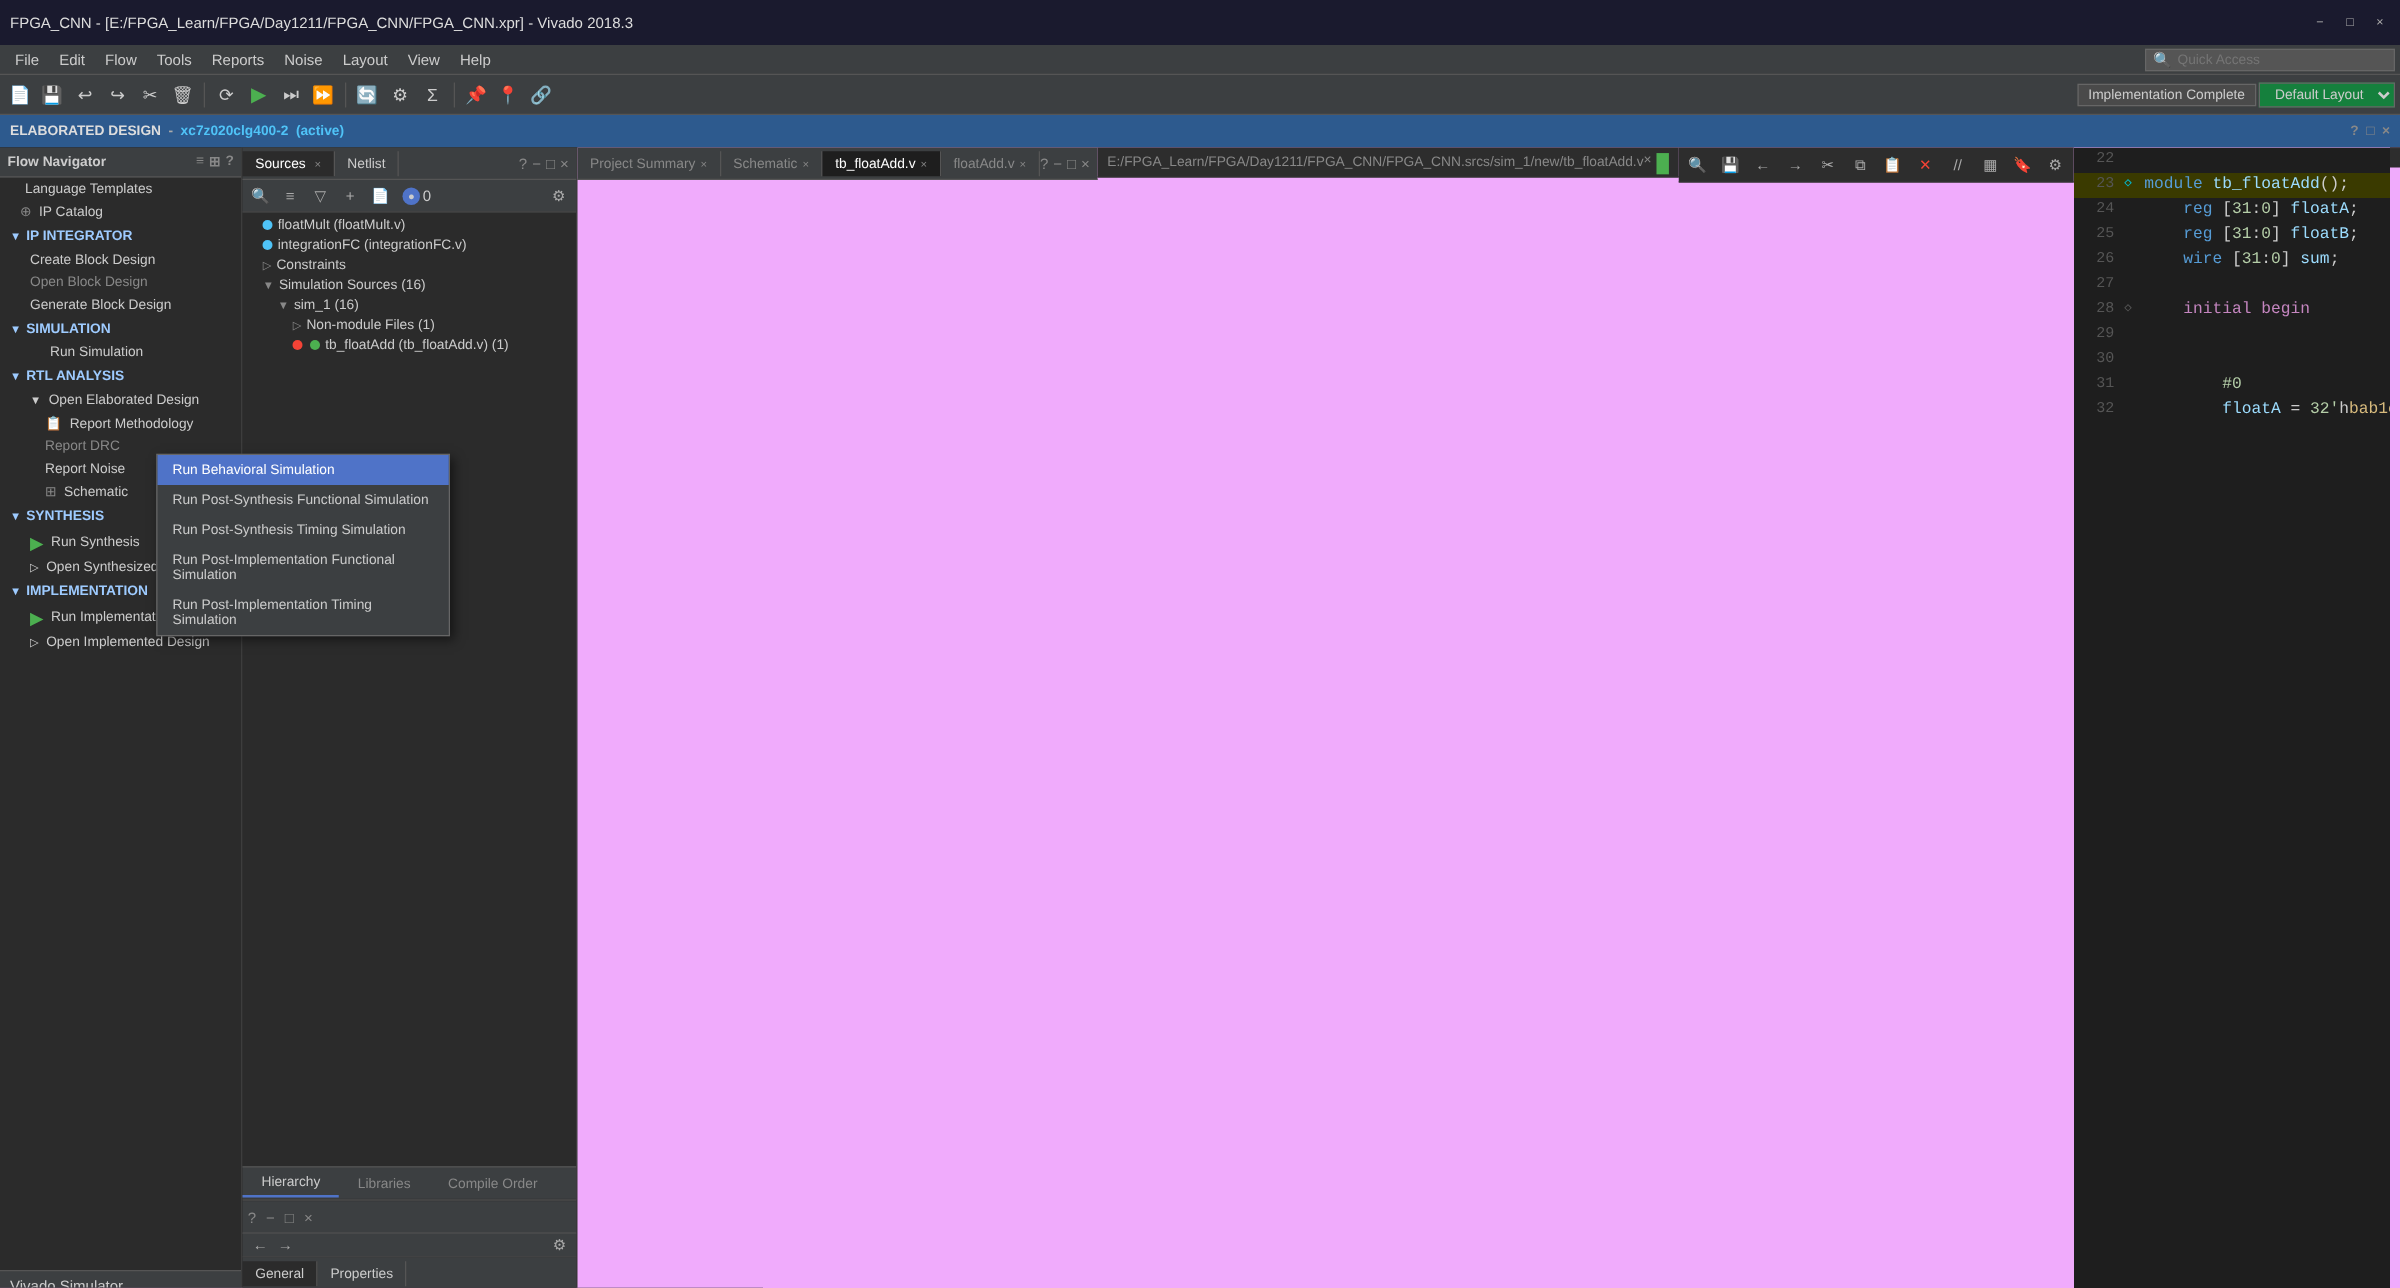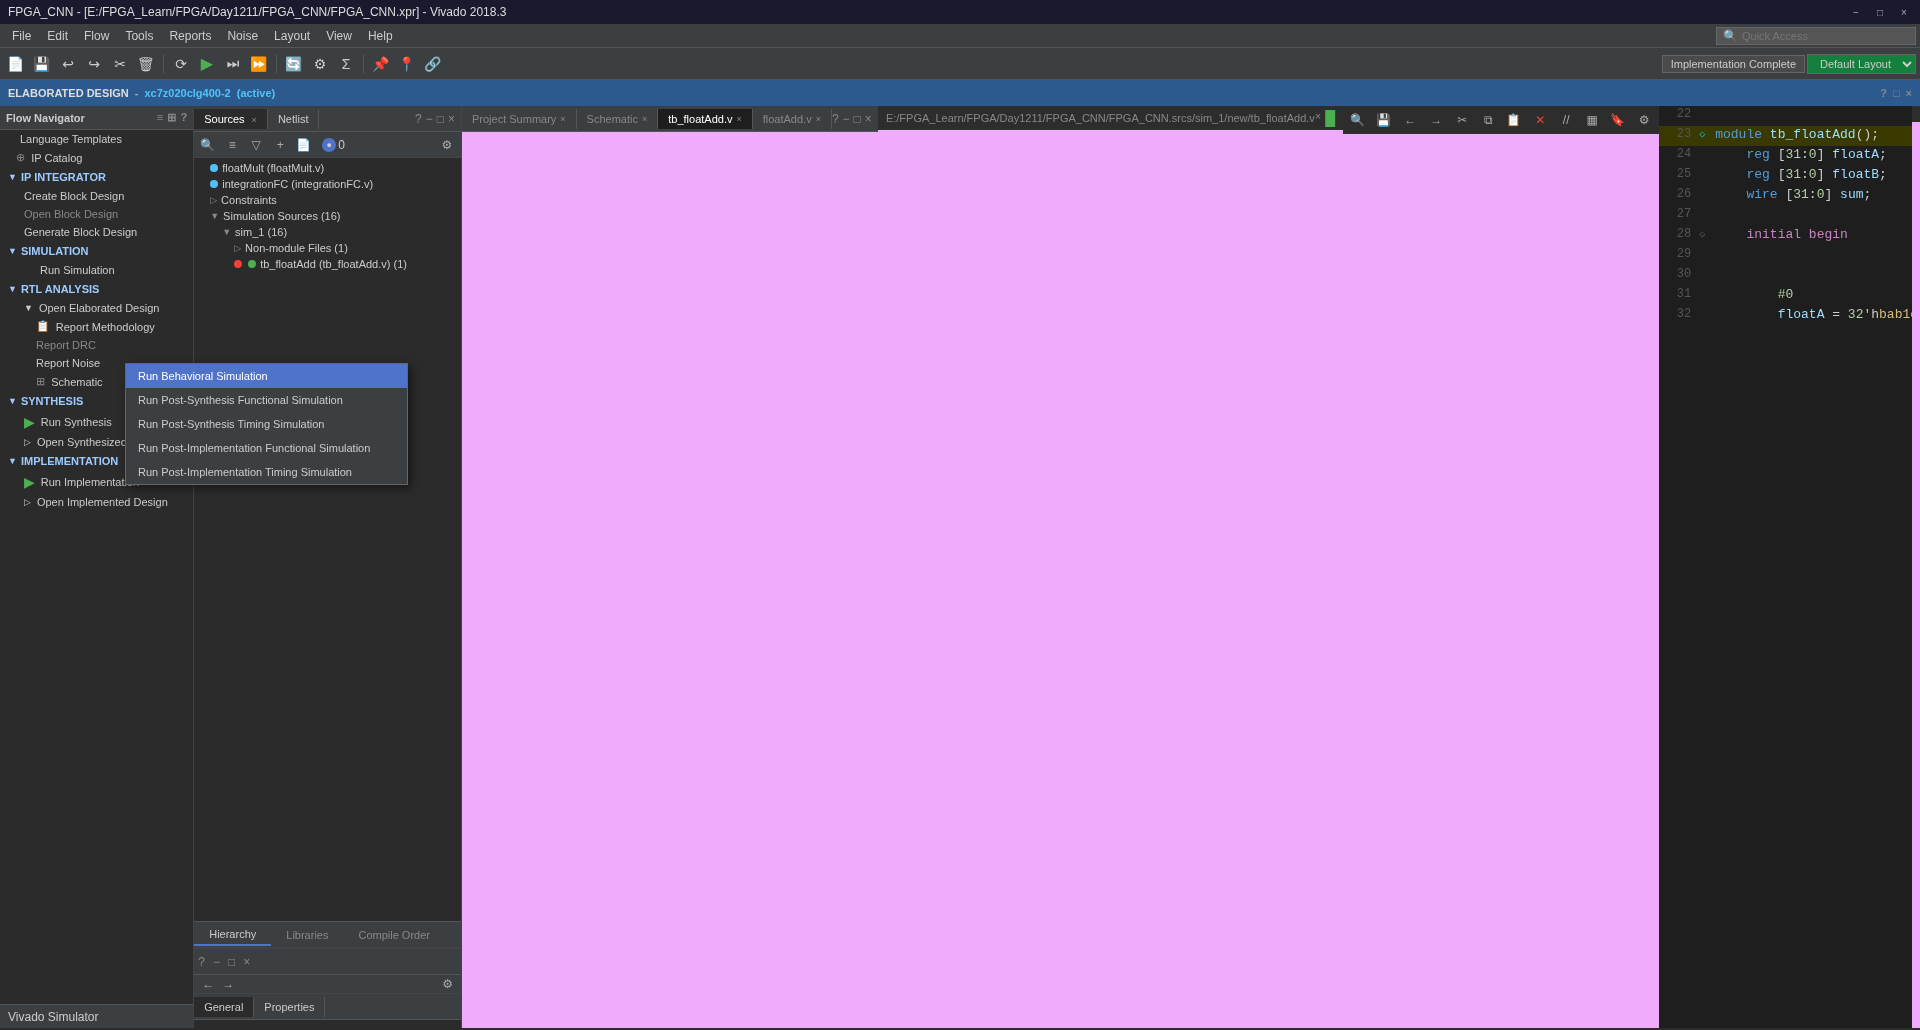--- a/index.html
+++ b/index.html
@@ -1,19 +1,19 @@
 <!DOCTYPE html>
 <html><head>
   <meta charset="utf-8">
   <style>
     * { box-sizing: border-box; margin: 0; padding: 0; }
     body { font-family: 'Segoe UI', Arial, sans-serif; font-size: 12px; background: #2b2b2b; color: #ccc; overflow: hidden; width: 1920px; height: 1030px; }
 
     
-    #title-bar { background: #1a1a2e; color: #ddd; height: 24px; display: flex; align-items: center; padding: 0 8px; justify-content: space-between; font-size: 12px; }
+    #title-bar { background: #1a1a2e; color: #ddd; height: 36px; display: flex; align-items: center; padding: 0 8px; justify-content: space-between; font-size: 12px; }
     #title-bar .win-controls { display: flex; gap: 8px; }
     #title-bar .win-btn { width: 16px; height: 16px; display: flex; align-items: center; justify-content: center; cursor: pointer; font-size: 10px; color: #aaa; }
 
     
     #menu-bar { background: #3c3f41; height: 24px; display: flex; align-items: center; padding: 0 4px; border-bottom: 1px solid #555; }
     .menu-item { padding: 2px 8px; cursor: pointer; color: #ccc; font-size: 12px; }
     #quick-access { margin-left: auto; display: flex; align-items: center; background: #555; border: 1px solid #666; padding: 1px 6px; width: 200px; }
     #quick-access input { background: transparent; border: none; outline: none; color: #ccc; font-size: 11px; width: 100%; }
 
     
@@ -35,21 +35,21 @@
     #flow-navigator { width: 232px; background: #2b2b2b; border-right: 1px solid #444; display: flex; flex-direction: column; overflow: hidden; }
     #flow-nav-header { background: #3c3f41; height: 24px; display: flex; align-items: center; padding: 0 6px; border-bottom: 1px solid #555; font-size: 11px; font-weight: bold; color: #ccc; }
     #flow-nav-header .header-icons { margin-left: auto; display: flex; gap: 4px; }
     #flow-nav-content { flex: 1; overflow-y: auto; }
     .nav-section-header { padding: 4px 8px; font-size: 11px; font-weight: bold; color: #9ecbff; cursor: pointer; display: flex; align-items: center; gap: 4px; }
     .nav-section-header .triangle { font-size: 9px; }
     .nav-item { padding: 3px 8px 3px 20px; font-size: 11px; color: #ccc; cursor: pointer; display: flex; align-items: center; gap: 6px; }
     .nav-item .green-arrow { color: #4CAF50; font-size: 14px; }
 
     
-    #sim-dropdown { position: absolute; left: 125px; top: 363px; background: #3c3f41; border: 1px solid #666; z-index: 1000; width: 283px; box-shadow: 3px 3px 8px rgba(0,0,0,0.5); }
+    #sim-dropdown { position: absolute; left: 125px; top: 363px; background: #3c3f41; border: 1px solid #666; z-index: 1000; width: 235px; box-shadow: 3px 3px 8px rgba(0,0,0,0.5); }
     .sim-dropdown-item { padding: 6px 12px; font-size: 11px; color: #ccc; cursor: pointer; }
     .sim-dropdown-item:first-child { background: #4f73c8; color: white; }
 
     
     #center-left { width: 320px; background: #2b2b2b; border-right: 1px solid #444; display: flex; flex-direction: column; }
 
     
     #sources-panel { flex: 1; display: flex; flex-direction: column; border-bottom: 1px solid #444; }
     #sources-tabs { background: #3c3f41; height: 26px; display: flex; align-items: center; border-bottom: 1px solid #555; }
     .src-tab { padding: 4px 10px; font-size: 11px; cursor: pointer; color: #ccc; border-right: 1px solid #555; }

